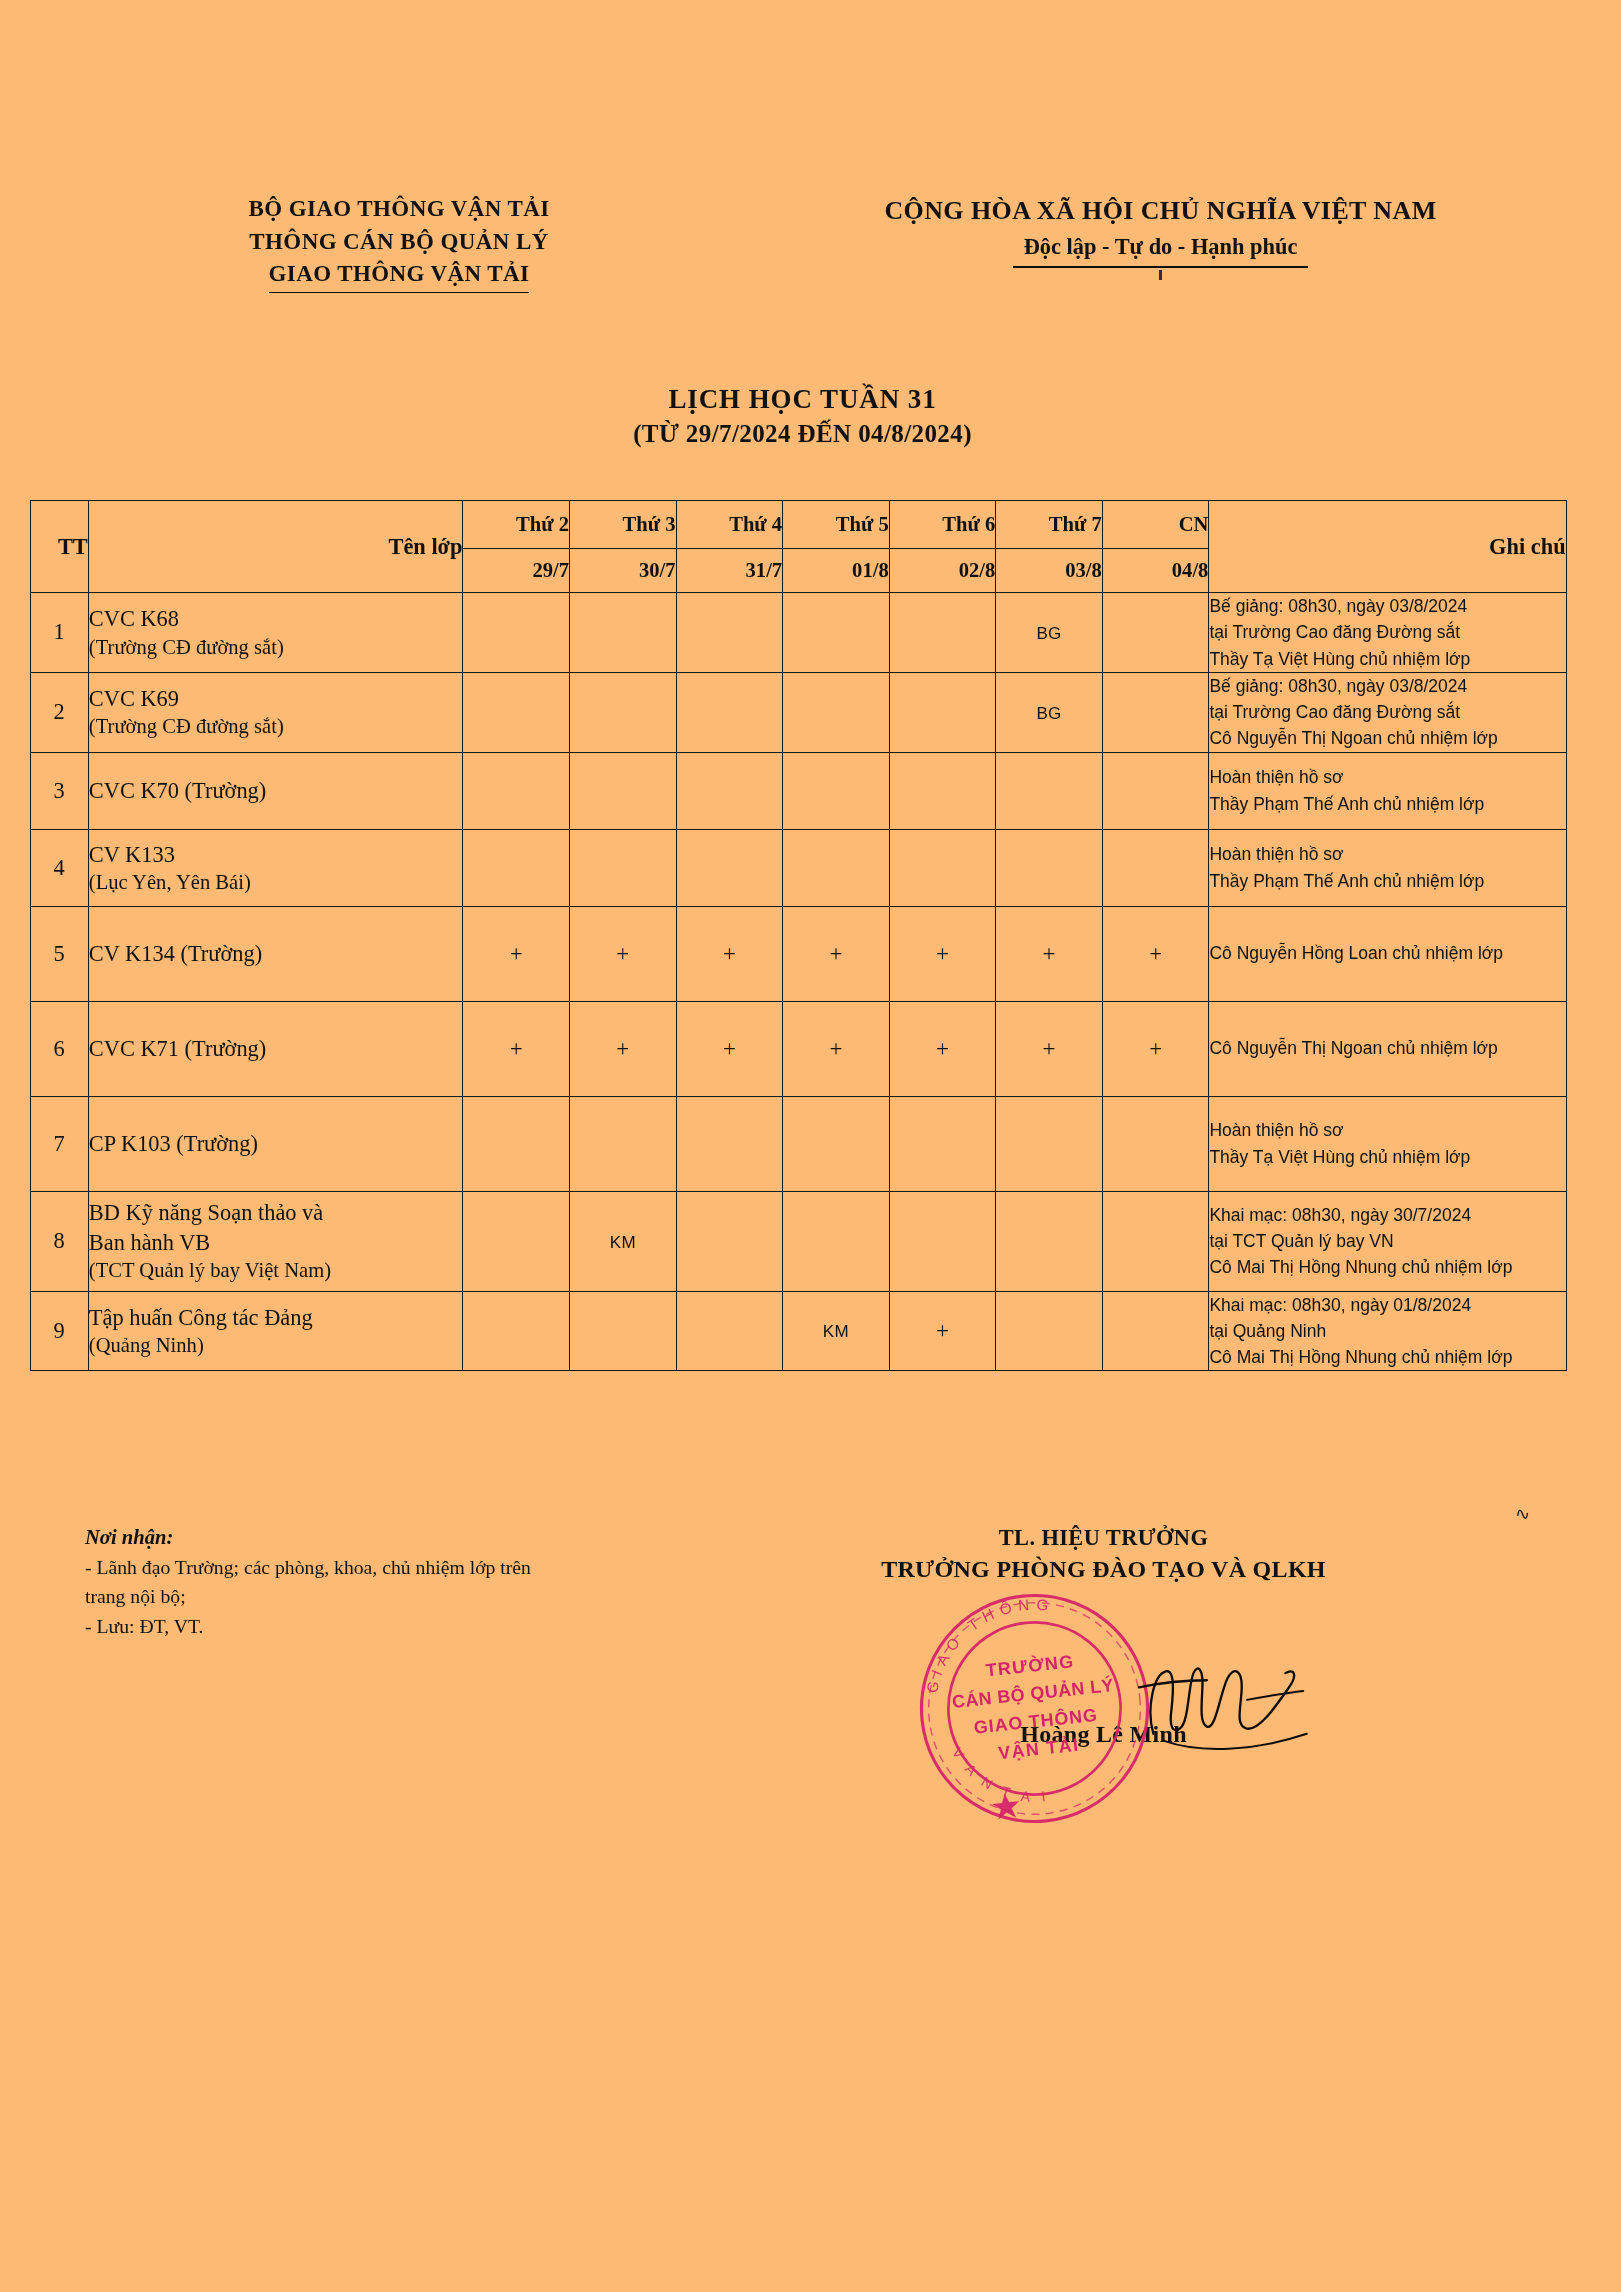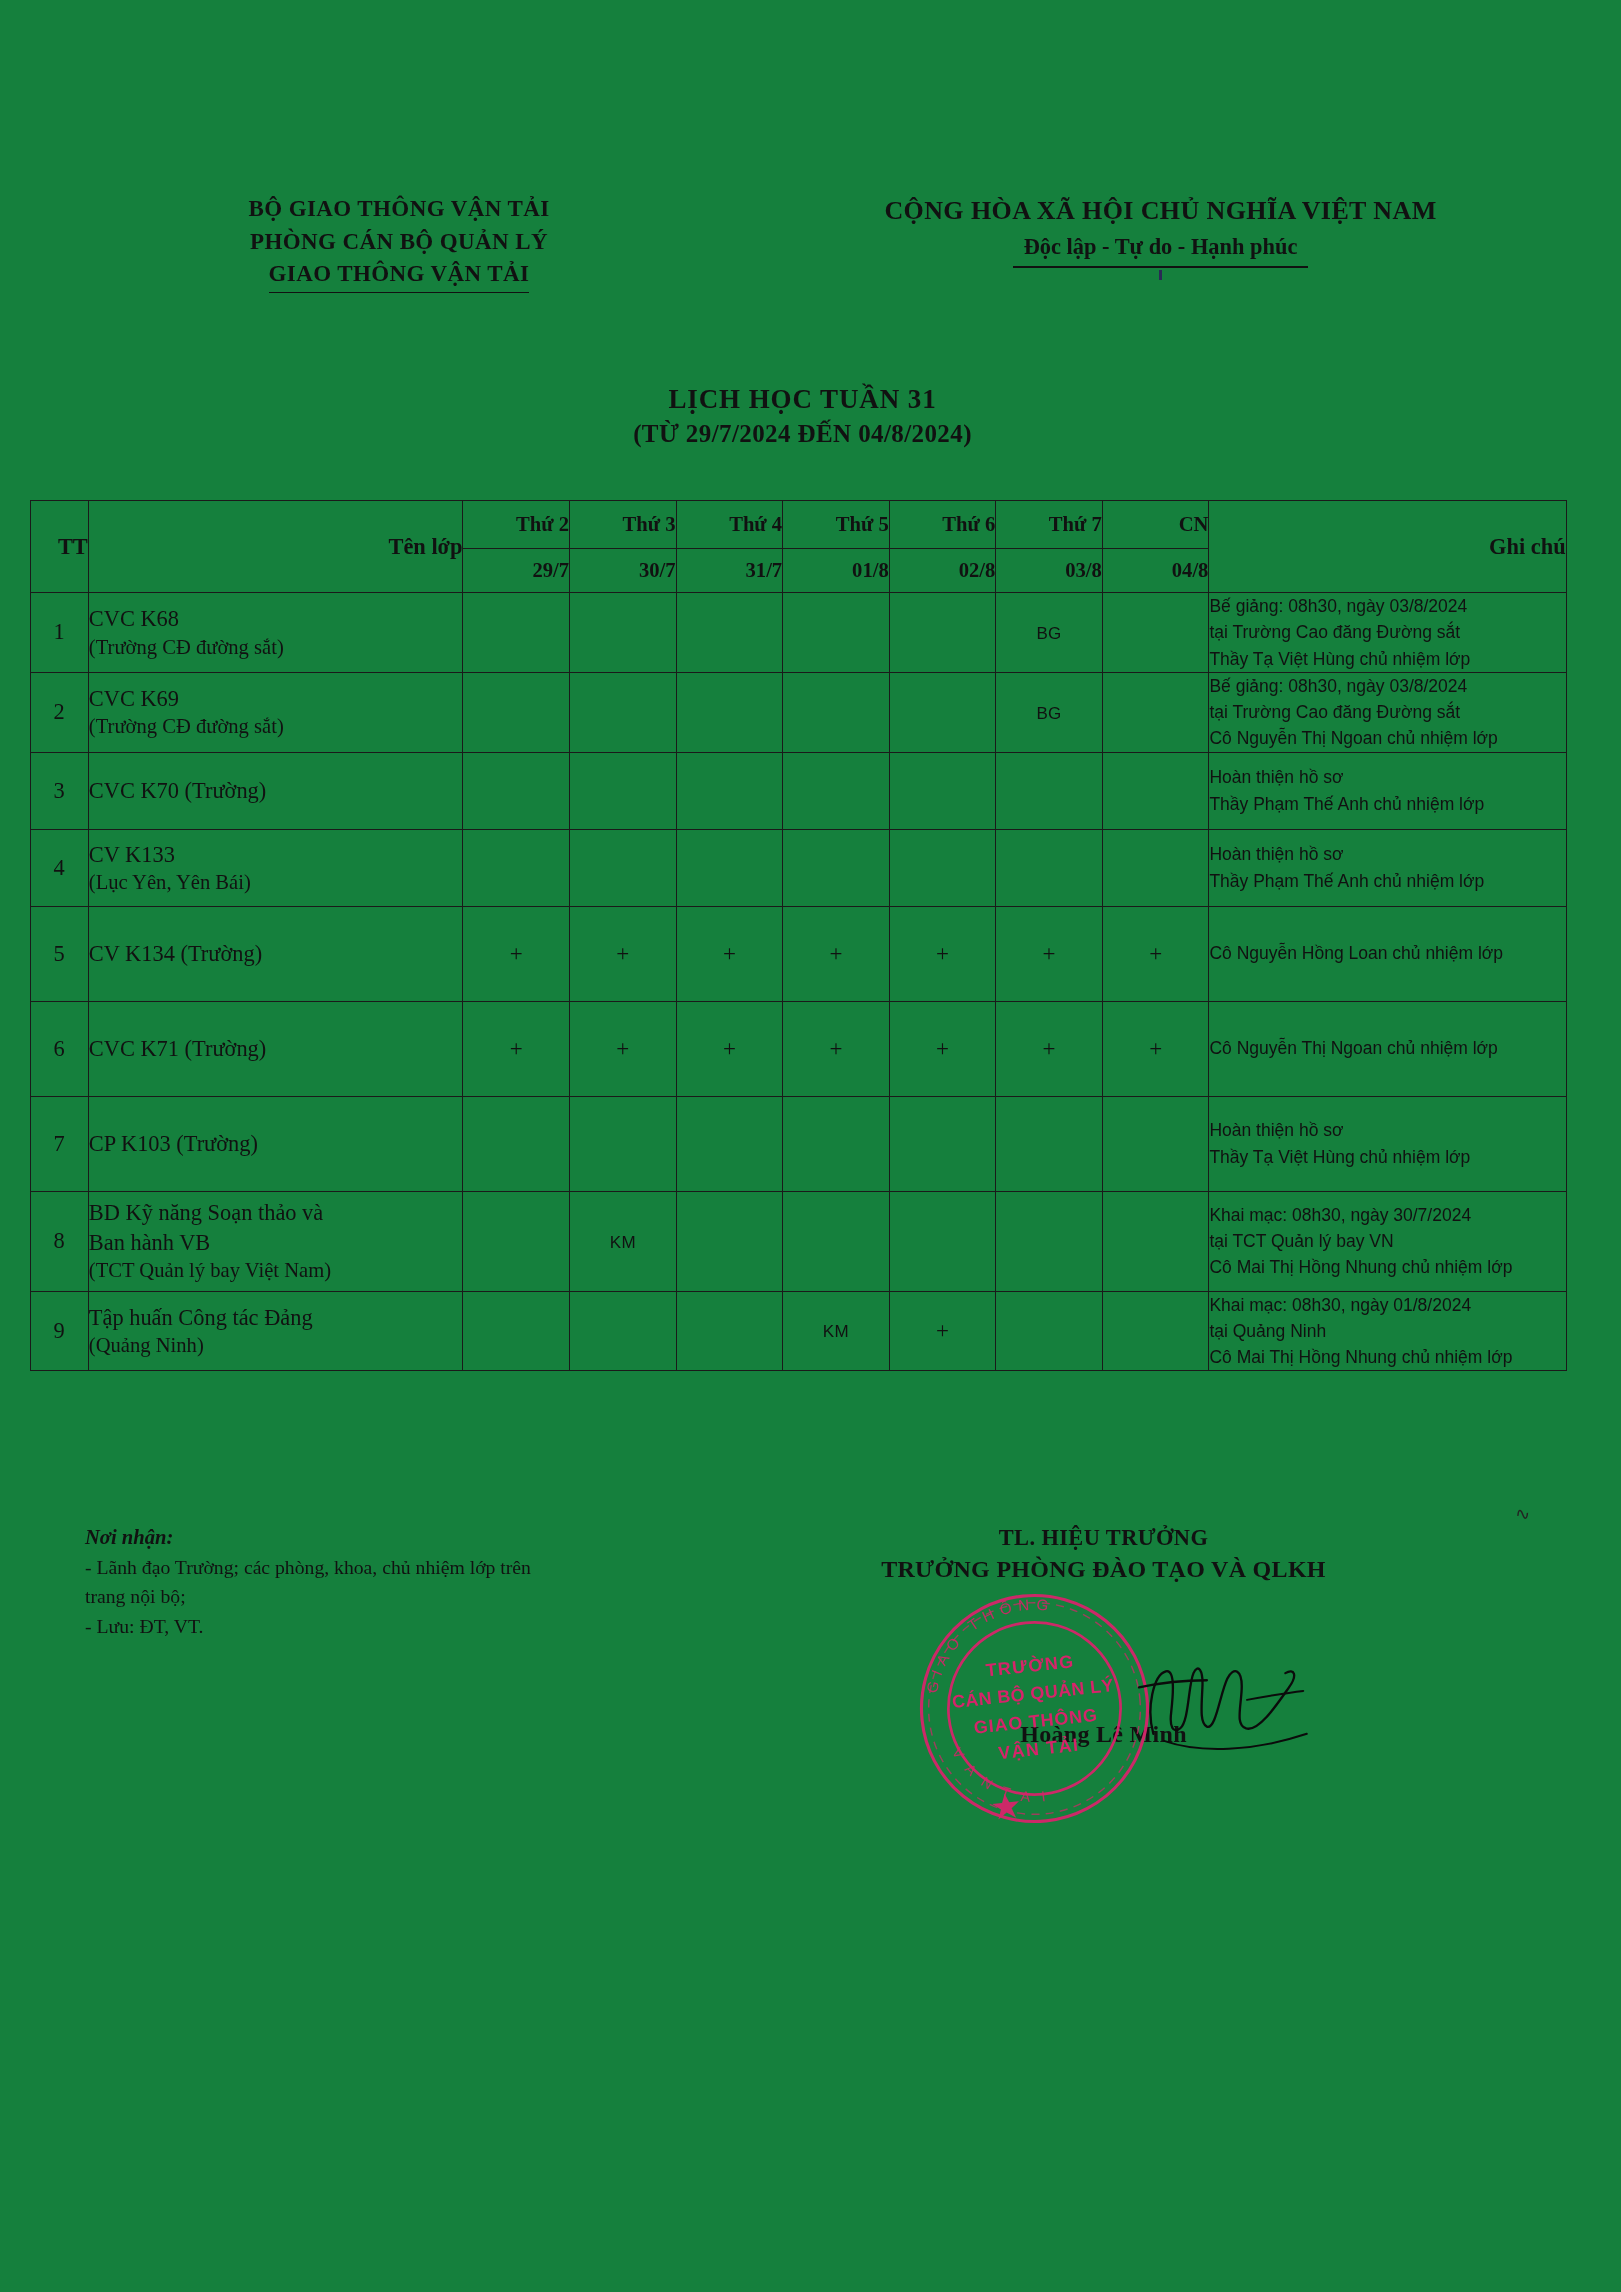--- a/index.html
+++ b/index.html
@@ -12,21 +12,21 @@
     width: 1621px;
     height: 2293px;
     position: relative;
     font-family: "Liberation Serif", "DejaVu Serif", serif;
     color: #111111;
     overflow: hidden;
   }
   .page {
     position: absolute;
     inset: 0;
-    background: #15803d;
+    background: #fdba74;
   }
 
   
   .header {
     position: absolute;
     top: 193px;
     left: 0;
     right: 0;
     display: flex;
     align-items: flex-start;
@@ -245,21 +245,21 @@
   }
 </style>
 </head>
 <body>
 
 <div class="page">
 
   <div class="header">
     <div class="header-left">
       <div class="org-line">BỘ GIAO THÔNG VẬN TẢI</div>
-      <div class="org-line">PHÒNG CÁN BỘ QUẢN LÝ</div>
+      <div class="org-line">THÔNG CÁN BỘ QUẢN LÝ</div>
       <div class="org-line underlined">GIAO THÔNG VẬN TẢI</div>
     </div>
     <div class="header-right">
       <div class="nation-line">CỘNG HÒA XÃ HỘI CHỦ NGHĨA VIỆT NAM</div>
       <div class="motto-line">Độc lập - Tự do - Hạnh phúc</div>
       <div class="motto-tick"></div>
     </div>
   </div>
 
   <div class="doc-title">

